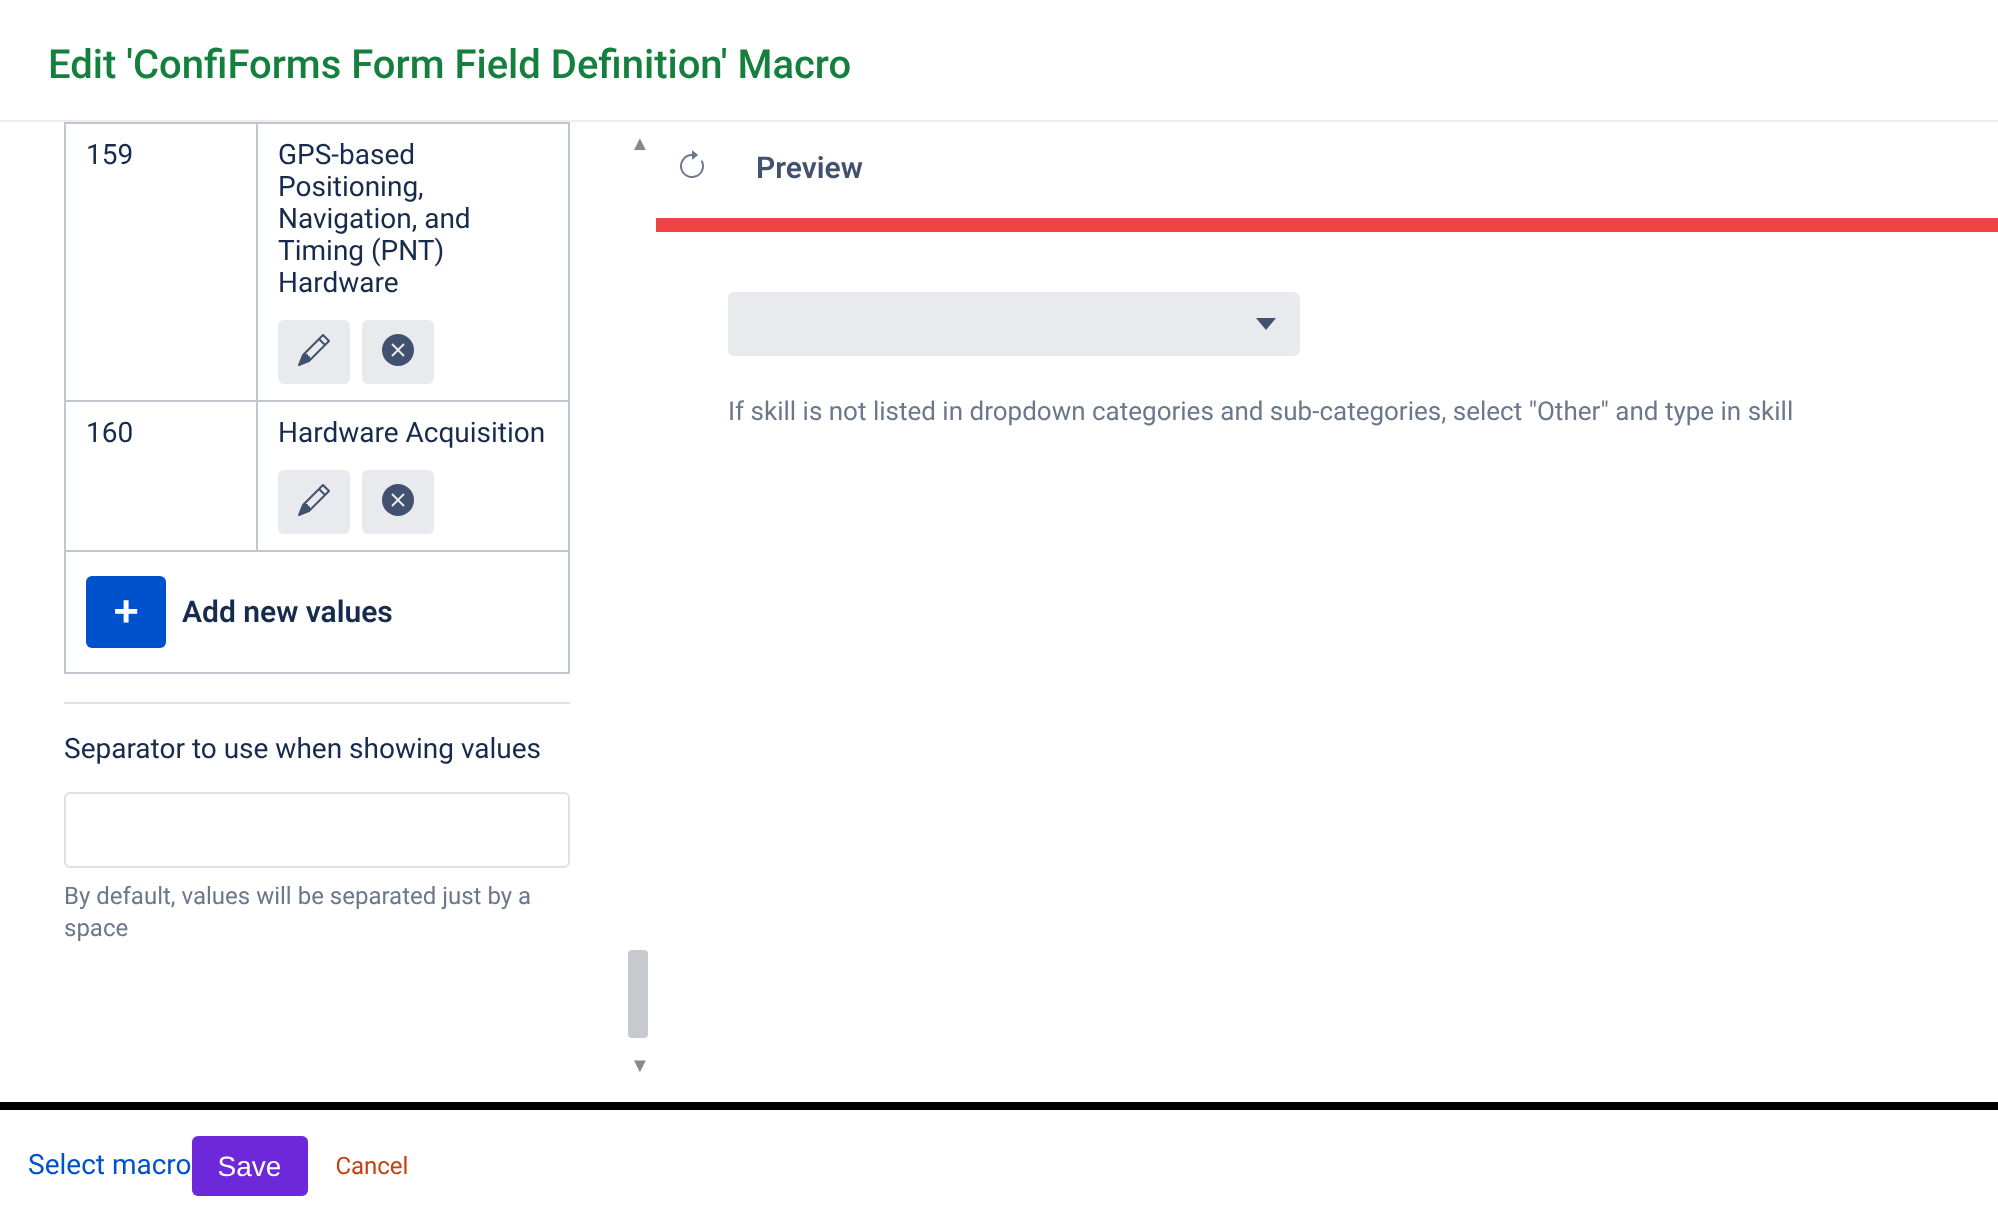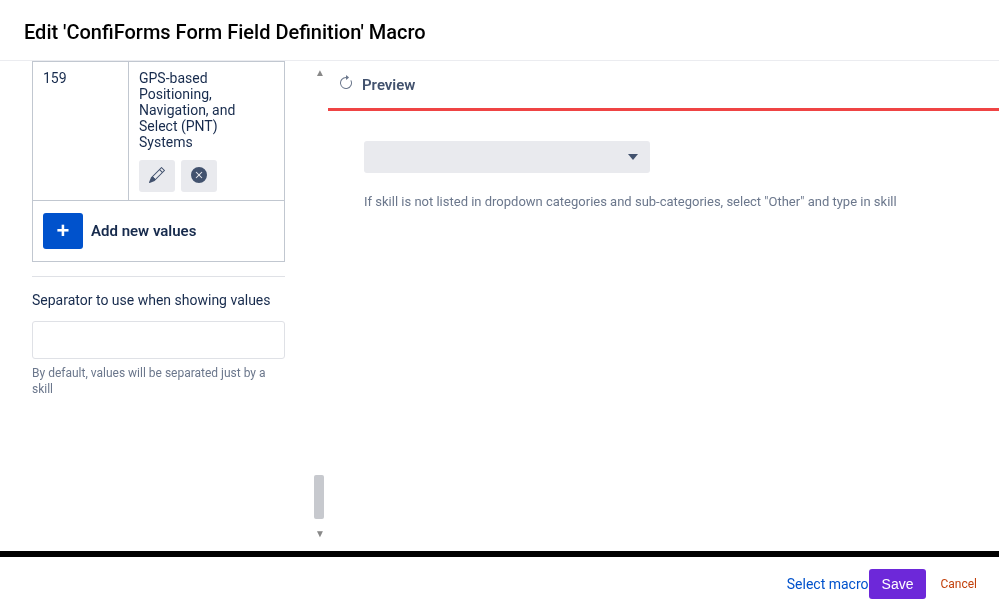--- a/index.html
+++ b/index.html
@@ -13,21 +13,21 @@
       overflow: hidden;
       position: relative;
     }
     .header {
       padding: 20px 24px 16px 24px;
       border-bottom: 1px solid #ebecf0;
     }
     .header h1 {
       font-size: 20px;
       font-weight: 500;
-      color: #000000;
+      color: #15803d;
     }
     .body {
       display: flex;
       height: 484px;
       position: relative;
     }
     .left-panel {
       width: 308px;
       padding: 0 0 0 32px;
       overflow: hidden;
@@ -147,24 +147,24 @@
       top: 414px;
       left: 4px;
     }
     .right-panel {
       flex: 1;
       padding: 0;
       margin-left: 20px;
     }
     .preview-header {
       display: flex;
-      align-items: flex-end;
-      gap: 8px;
+      align-items: flex-start;
+      gap: 24px;
       padding: 14px 10px 14px 10px;
-      border-bottom: 3px solid #ef4444;
+      border-bottom: 7px solid #ef4444;
     }
     .preview-header .refresh-icon svg {
       width: 16px; height: 16px; fill: #6B778C;
     }
     .preview-title {
       font-size: 15px;
       font-weight: 600;
       color: #42526E;
     }
     .preview-body {
@@ -192,24 +192,24 @@
       font-size: 13px;
       color: #6B778C;
       margin-top: 21px;
     }
     .footer {
       position: absolute;
       bottom: 0;
       left: 0;
       right: 0;
       height: 60px;
-      border-top: 6px solid #000000;
-      display: flex;
-      align-items: center;
-      justify-content: flex-end;
+      border-top: 4px solid #000000;
+      display: flex;
+      align-items: center;
+      justify-content: flex-start;
       padding: 0 22px 0 14px;
       background: #fff;
     }
     .footer-left a {
       color: #0052CC;
       text-decoration: none;
       font-size: 14px;
     }
     .footer-right {
       display: flex;
@@ -241,21 +241,43 @@
 
 <div class="body">
 
   <div class="left-panel">
 
     <table class="options-table">
       <tbody>
           <tr>
         <td class="id-cell">159</td>
         <td>
-          <div>GPS-based Positioning, Navigation, and Select (PNT) Systems</div>
+          <div>GPS-based Positioning, Navigation, and Timing (PNT) Hardware</div>
+          <div class="option-actions">
+            <button class="icon-btn">
+              <span>
+                <svg viewBox="0 0 16 16">
+                      <path d="M12.146.146a.5.5 0 0 1 .708 0l3 3a.5.5 0 0 1 0 .708l-10 10a.5.5 0 0 1-.168.11l-5 2a.5.5 0 0 1-.65-.65l2-5a.5.5 0 0 1 .11-.168l10-10zM11.207 2.5 13.5 4.793 14.793 3.5 12.5 1.207 11.207 2.5zm1.586 3L10.5 3.207 4 9.707V10h.5a.5.5 0 0 1 .5.5v.5h.5a.5.5 0 0 1 .5.5v.5h.293l6.5-6.5z"></path>
+                    </svg>
+              </span>
+            </button>
+            <button class="icon-btn">
+              <span>
+                <svg viewBox="0 0 16 16">
+                      <path d="M8 0a8 8 0 1 0 0 16A8 8 0 0 0 8 0zM5.354 4.646 8 7.293l2.646-2.647.708.708L8.707 8l2.647 2.646-.708.708L8 8.707l-2.646 2.647-.708-.708L7.293 8 4.646 5.354l.708-.708z"></path>
+                    </svg>
+              </span>
+            </button>
+          </div>
+        </td>
+      </tr>
+      <tr>
+        <td class="id-cell">160</td>
+        <td>
+          <div>Hardware Acquisition</div>
           <div class="option-actions">
             <button class="icon-btn">
               <span>
                 <svg viewBox="0 0 16 16">
                       <path d="M12.146.146a.5.5 0 0 1 .708 0l3 3a.5.5 0 0 1 0 .708l-10 10a.5.5 0 0 1-.168.11l-5 2a.5.5 0 0 1-.65-.65l2-5a.5.5 0 0 1 .11-.168l10-10zM11.207 2.5 13.5 4.793 14.793 3.5 12.5 1.207 11.207 2.5zm1.586 3L10.5 3.207 4 9.707V10h.5a.5.5 0 0 1 .5.5v.5h.5a.5.5 0 0 1 .5.5v.5h.293l6.5-6.5z"></path>
                     </svg>
               </span>
             </button>
             <button class="icon-btn">
               <span>
@@ -273,21 +295,21 @@
     <div class="add-row">
       <button class="add-btn">
         <span>+</span>
       </button>
       <span class="add-label">Add new values</span>
     </div>
 
     <div class="separator-section">
       <div class="separator-label">Separator to use when showing values</div>
       <input type="text" class="separator-input" value="" style="">
-      <div class="separator-help">By default, values will be separated just by a skill</div>
+      <div class="separator-help">By default, values will be separated just by a space</div>
     </div>
   </div>
 
   <div class="left-scroll">
     <span class="scroll-arrow">▲</span>
     <div class="scroll-thumb"></div>
     <span class="scroll-arrow">▼</span>
   </div>
 
   <div class="right-panel">

